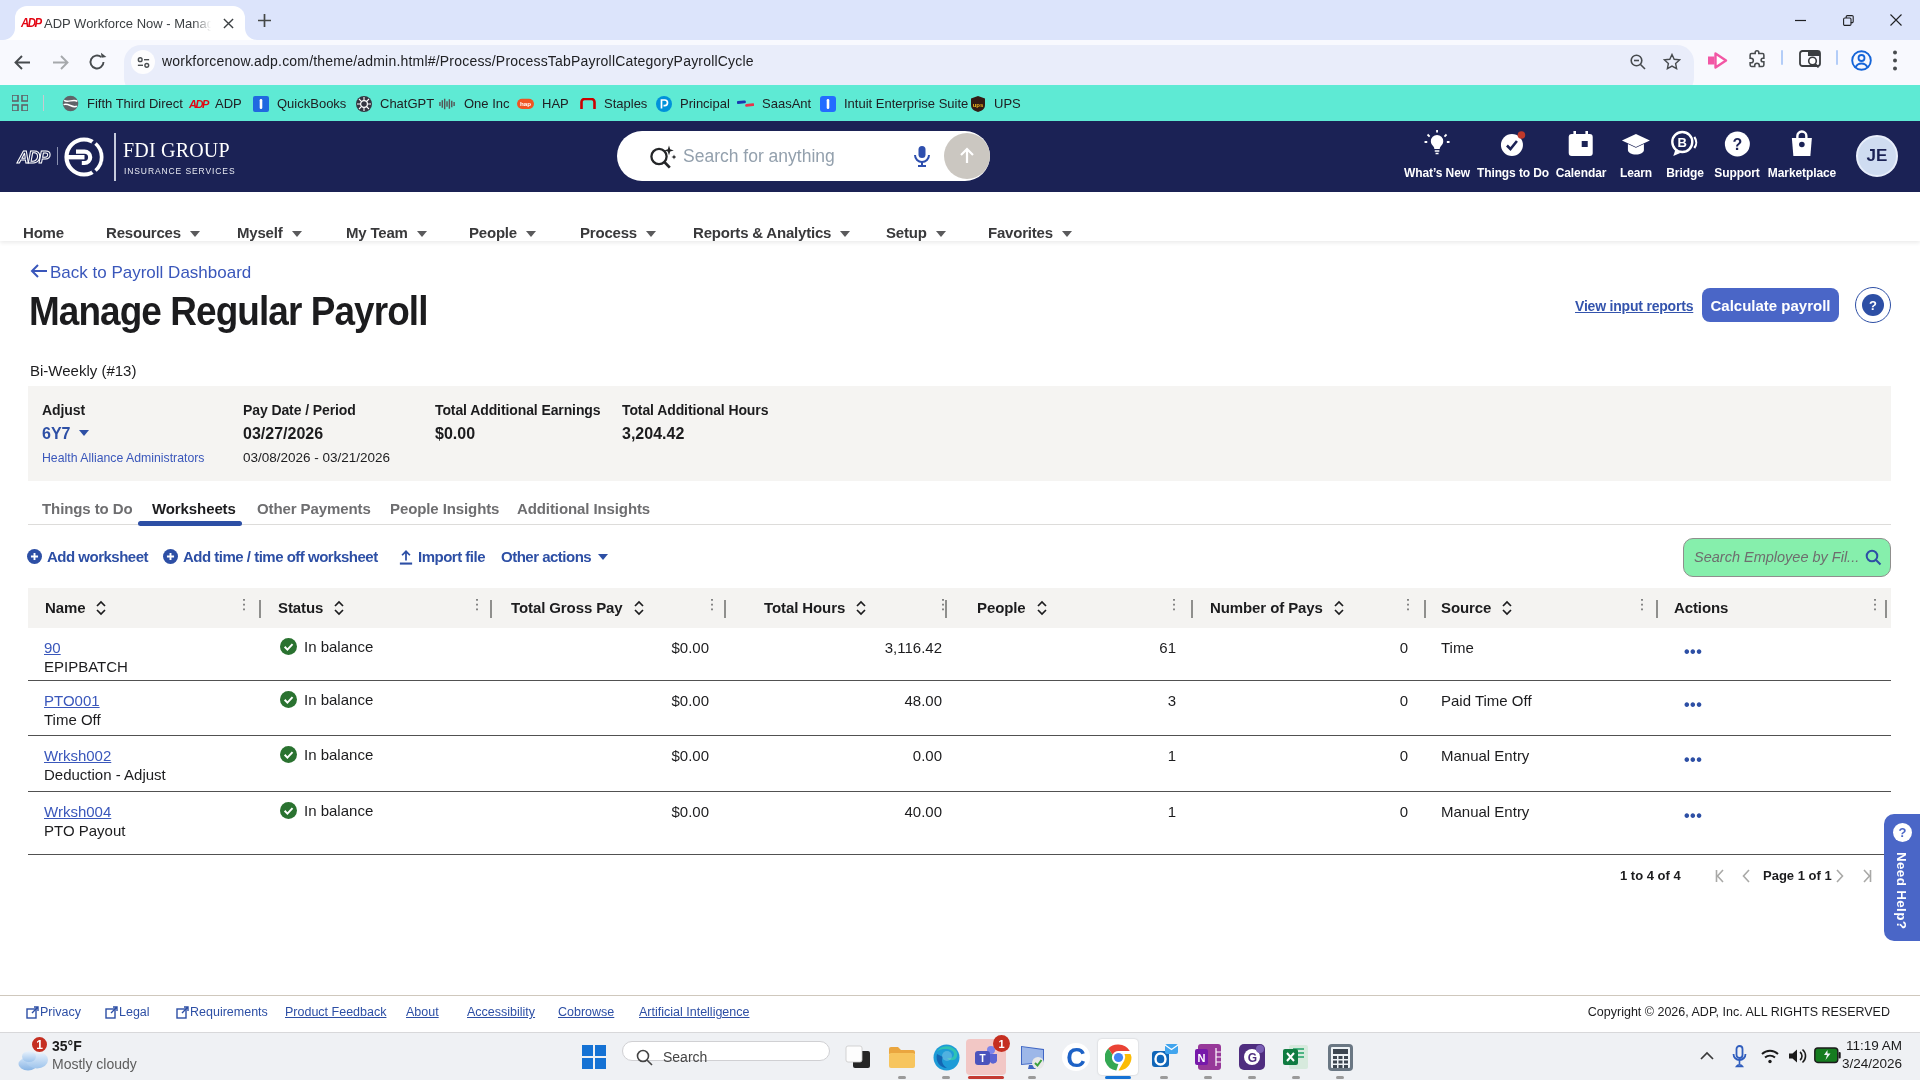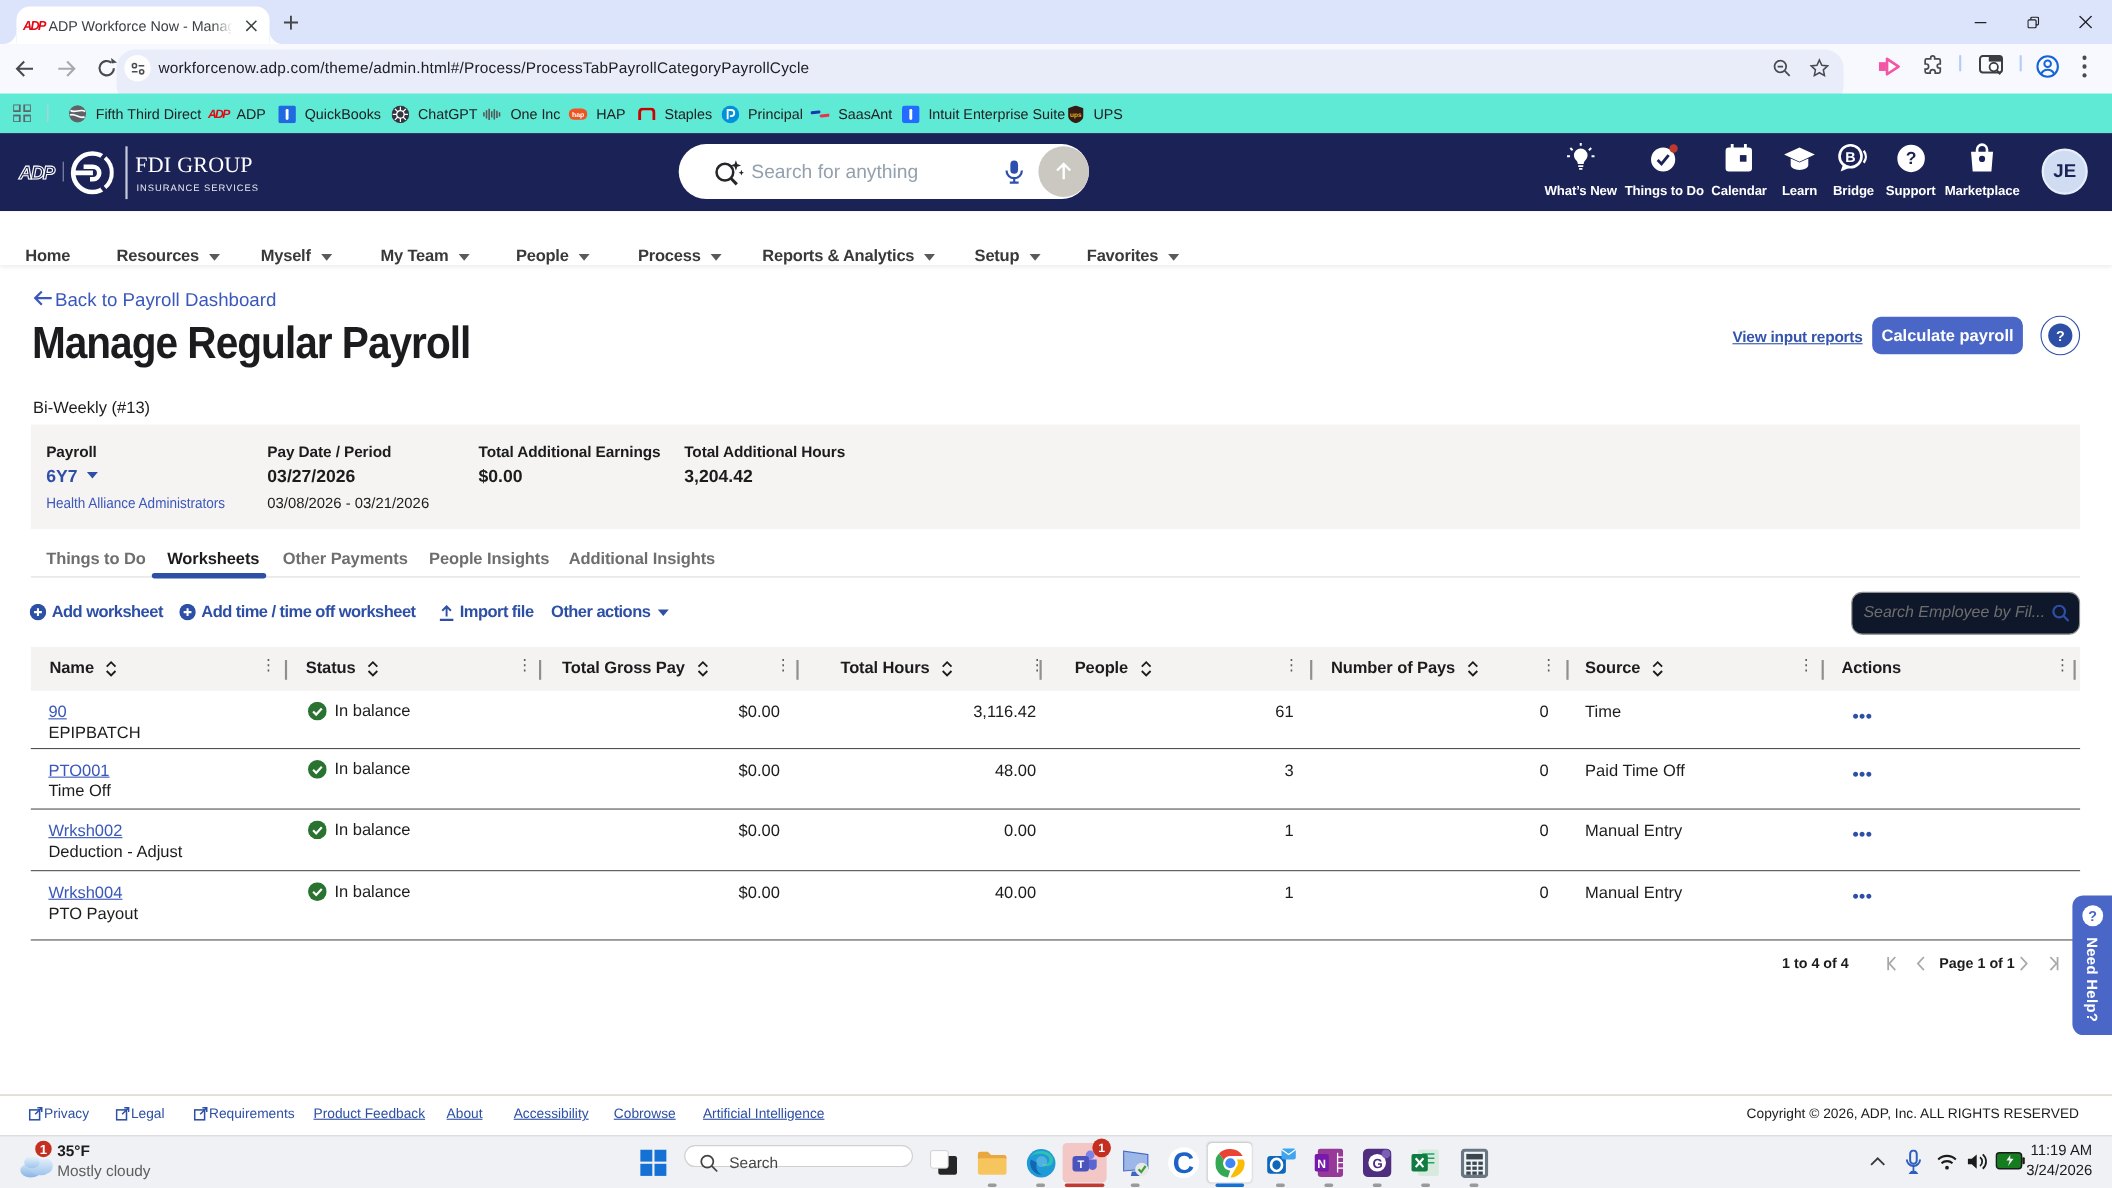--- a/index.html
+++ b/index.html
@@ -8,21 +8,21 @@
 
 
 #tabbar { position:absolute; left:0; top:0; width:1920px; height:40px; background:#dce4fb; }
 #tab { position:absolute; left:15px; top:6px; width:230px; height:34px; background:#fff; border-radius:12px 12px 0 0; }
 #tab .title { position:absolute; left:29px; top:10px; font-size:13px; color:#3c4043; white-space:nowrap; width:172px; overflow:hidden; }
 #tab .fade { position:absolute; right:26px; top:8px; width:26px; height:20px; background:linear-gradient(to right, rgba(255,255,255,0), #fff 70%); }
 #winctl { position:absolute; right:0; top:0; width:144px; height:40px; display:flex; }
 #winctl div { width:48px; height:40px; display:flex; align-items:center; justify-content:center; color:#202124; }
 
 #toolbar { position:absolute; left:0; top:40px; width:1920px; height:45px; background:#f8f9fe; }
-#addrpill { position:absolute; left:106px; top:45px; width:1570px; height:50px; background:#e9edfa; border-radius:17px; }
+#addrpill { position:absolute; left:124px; top:45px; width:1570px; height:50px; background:#e9edfa; border-radius:17px; }
 #addrpill .siteinfo { position:absolute; left:7px; top:5px; width:24px; height:24px; border-radius:50%; background:#fdfdfe; display:flex; align-items:center; justify-content:center; }
 #addrpill .url { position:absolute; left:38px; top:8px; font-size:14px; color:#202124; letter-spacing:0.2px; }
 
 #bookmarks { position:absolute; left:0; top:85px; width:1920px; height:36px; background:#5eead4; }
 .bm { position:absolute; top:10px; display:flex; align-items:center; gap:8px; font-size:13px; color:#202124; white-space:nowrap; }
 .bm .ic { width:17px; height:17px; display:flex; align-items:center; justify-content:center; }
 
 
 #adphdr { position:absolute; left:0; top:121px; width:1920px; height:71px; background:#1b2255; }
 #searchpill { position:absolute; left:617px; top:10px; width:373px; height:50px; background:#fff; border-radius:25px; }
@@ -49,21 +49,21 @@
 #infopanel { position:absolute; left:28px; top:386px; width:1863px; height:95px; background:#f5f4f2; }
 .ip-label { position:absolute; top:16px; font-size:14px; font-weight:bold; color:#1c1c1e; letter-spacing:-0.1px; }
 .ip-val { position:absolute; top:39px; font-size:16px; font-weight:bold; color:#1c1c1e; }
 .ip-sub { position:absolute; top:64px; font-size:13.5px; }
 .ptab { position:absolute; top:500px; font-size:15px; font-weight:bold; color:#6e6e70; letter-spacing:-0.1px; }
 #tabhair { position:absolute; left:28px; top:524px; width:1863px; height:1px; background:#dddcda; }
 #tabund { position:absolute; left:138px; top:521px; width:104px; height:5px; background:#2d4fa5; border-radius:3px; }
 
 
 .act { position:absolute; top:548px; font-size:15px; font-weight:bold; color:#2d4fa5; display:flex; align-items:center; gap:5px; letter-spacing:-0.5px; }
-#empsearch { position:absolute; left:1683px; top:538px; width:208px; height:39px; border:1.5px solid #8f8f8d; border-radius:10px; background:#0f172a; }
+#empsearch { position:absolute; left:1683px; top:538px; width:208px; height:39px; border:1.5px solid #8f8f8d; border-radius:10px; background:#86efac; }
 #empsearch .ph { position:absolute; left:10px; top:10px; font-size:14.5px; font-style:italic; color:#6e6e6e; }
 
 
 #thead { position:absolute; left:28px; top:588px; width:1863px; height:40px; background:#f4f3f1; }
 .th { position:absolute; top:11px; font-size:15px; font-weight:bold; color:#1c1c1e; display:flex; align-items:center; gap:10px; letter-spacing:-0.1px; }
 .th-sep { position:absolute; top:12px; width:1.5px; height:18px; background:#8f8f8d; }
 .kebab-v { position:absolute; top:13px; color:#5b5b5d; font-size:14px; letter-spacing:0; line-height:6px; }
 .trow { position:absolute; left:28px; width:1863px; height:56px; border-bottom:1px solid #515151; }
 .trow .c1a { position:absolute; left:16px; top:11px; font-size:15px; }
 .trow .c1b { position:absolute; left:16px; top:30px; font-size:15px; color:#1c1c1e; }
@@ -377,21 +377,21 @@
   <div id="backlink">Back to Payroll Dashboard</div>
   <div id="title">Manage Regular Payroll</div>
   <div id="viewinput">View input reports</div>
   <div id="calcbtn">Calculate payroll</div>
   <div id="helpcirc">
       <div style="width:22px;height:22px;border-radius:50%;background:#2d4fa5;color:#fff;font-size:13px;font-weight:bold;display:flex;align-items:center;justify-content:center;">?</div>
     </div>
 
   <div id="biweekly">Bi-Weekly (#13)</div>
   <div id="infopanel">
-    <div class="ip-label" style="left:14px">Payroll</div>
+    <div class="ip-label" style="left:14px">Adjust</div>
     <div class="ip-val" style="left:14px;color:#2d4fa5">6Y7 <span style="display:inline-block;vertical-align:3px;margin-left:4px;width:0;height:0;border-left:5px solid transparent;border-right:5px solid transparent;border-top:6px solid #2d4fa5"></span></div>
     <div class="ip-sub" style="left:14px;color:#3a57bb;transform:scaleX(0.91);transform-origin:left top;">Health Alliance Administrators</div>
     <div class="ip-label" style="left:215px">Pay Date / Period</div>
     <div class="ip-val" style="left:215px">03/27/2026</div>
     <div class="ip-sub" style="left:215px;color:#1c1c1e">03/08/2026 - 03/21/2026</div>
     <div class="ip-label" style="left:407px">Total Additional Earnings</div>
     <div class="ip-val" style="left:407px">$0.00</div>
     <div class="ip-label" style="left:594px">Total Additional Hours</div>
     <div class="ip-val" style="left:594px">3,204.42</div>
   </div>

